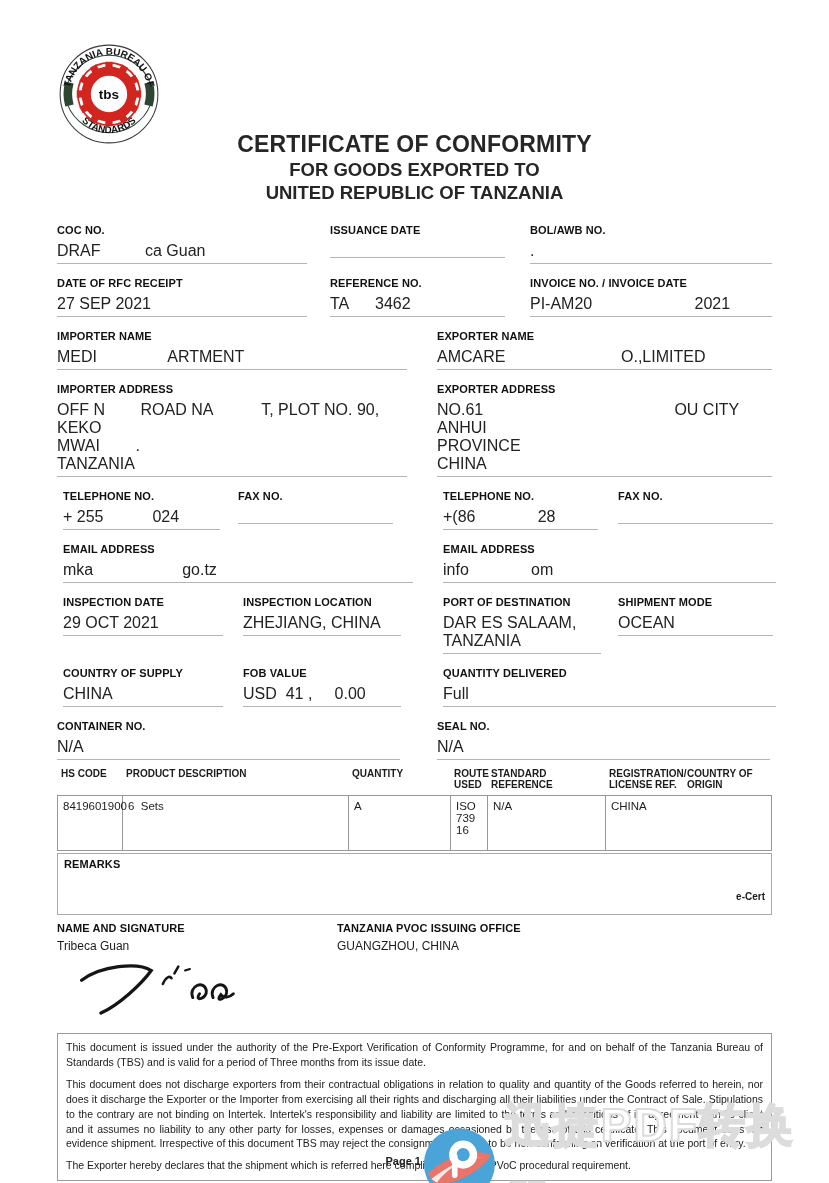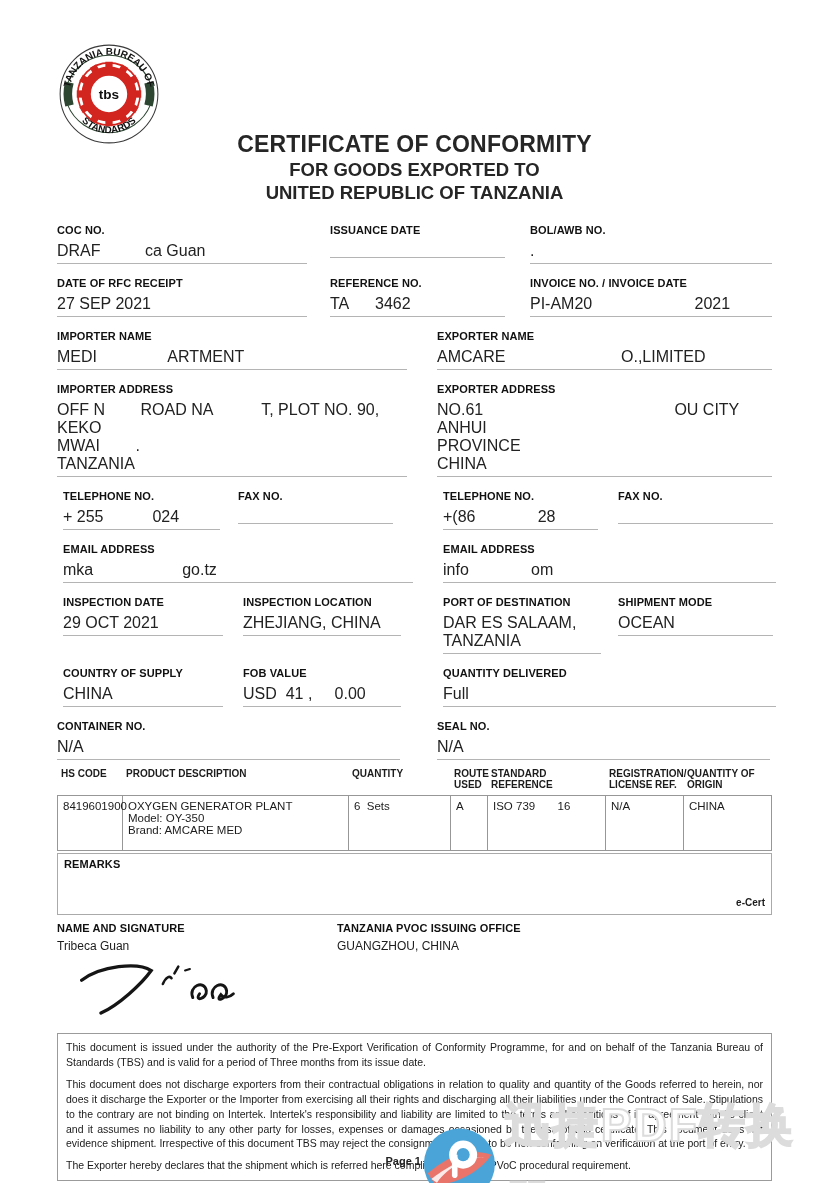--- a/index.html
+++ b/index.html
@@ -42,21 +42,21 @@
   .gtable { margin-top:5px; }
   .ghead, .grow { display:grid; grid-template-columns:65px 226px 102px 37px 118px 78px 89px; }
   .ghead > div { font-size:10px; font-weight:bold; padding:0 2px 5px 4px; white-space:pre-wrap; }
   .grow { border:1px solid #979797; }
   .grow > div { font-size:11.5px; padding:4px 4px 4px 5px; white-space:pre-wrap;
                 border-right:1px solid #979797; min-height:54px; }
   .grow > div:last-child { border-right:none; }
 
   
   .remarks { margin-top:2px; border:1px solid #aaa; height:62px; position:relative; padding:4px 6px; }
-  .remarks .ecert { position:absolute; right:6px; bottom:6px; font-size:10px; font-weight:bold; }
+  .remarks .ecert { position:absolute; right:6px; bottom:12px; font-size:10px; font-weight:bold; }
 
   
   .sig { display:grid; grid-template-columns:280px auto; margin-top:7px; }
   .sig .name { font-size:12px; margin-top:5px; }
   .sigimg { margin:4px 0 0 6px; }
 
   
   .discl { margin-top:14px; border:1px solid #9b9b9b; padding:6px 8px 7px 8px; }
   .discl p { font-size:10.5px; line-height:1.42; color:#1a1a1a; margin-bottom:7px; text-align:justify; }
   .discl p:last-child { margin-bottom:0; text-align:left; }
@@ -261,28 +261,25 @@
     <div class="gtable">
       <div class="ghead">
         <div>HS CODE</div>
         <div>PRODUCT DESCRIPTION</div>
         <div>QUANTITY</div>
         <div>ROUTE
 USED</div>
         <div>STANDARD REFERENCE</div>
         <div>REGISTRATION/
 LICENSE REF.</div>
-        <div>QUANTITY OF
+        <div>COUNTRY OF
 ORIGIN</div>
       </div>
       <div class="grow">
         <div>8419601900</div>
-        <div>OXYGEN GENERATOR PLANT
-Model: OY-350
-Brand: AMCARE MED</div>
         <div>6  Sets</div>
         <div>A</div>
         <div>ISO 739       16</div>
         <div>N/A</div>
         <div>CHINA</div>
       </div>
     </div>
 
     <div class="remarks">
       <div class="lbl">REMARKS</div>

